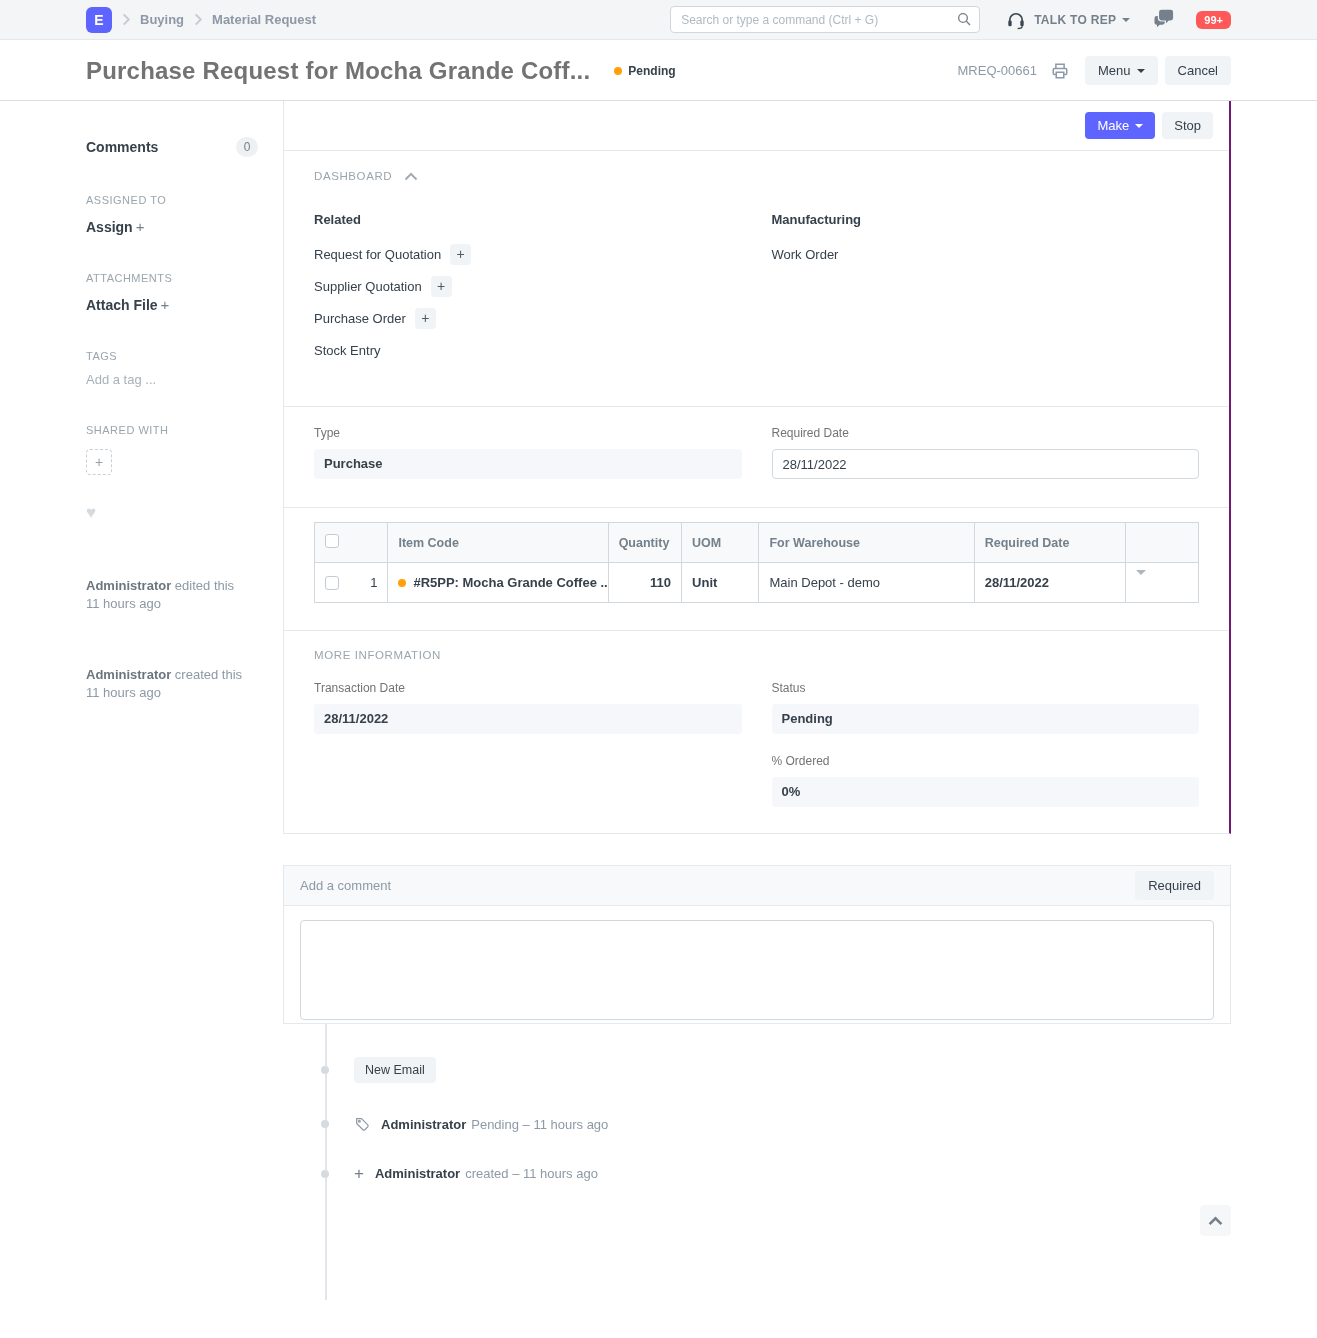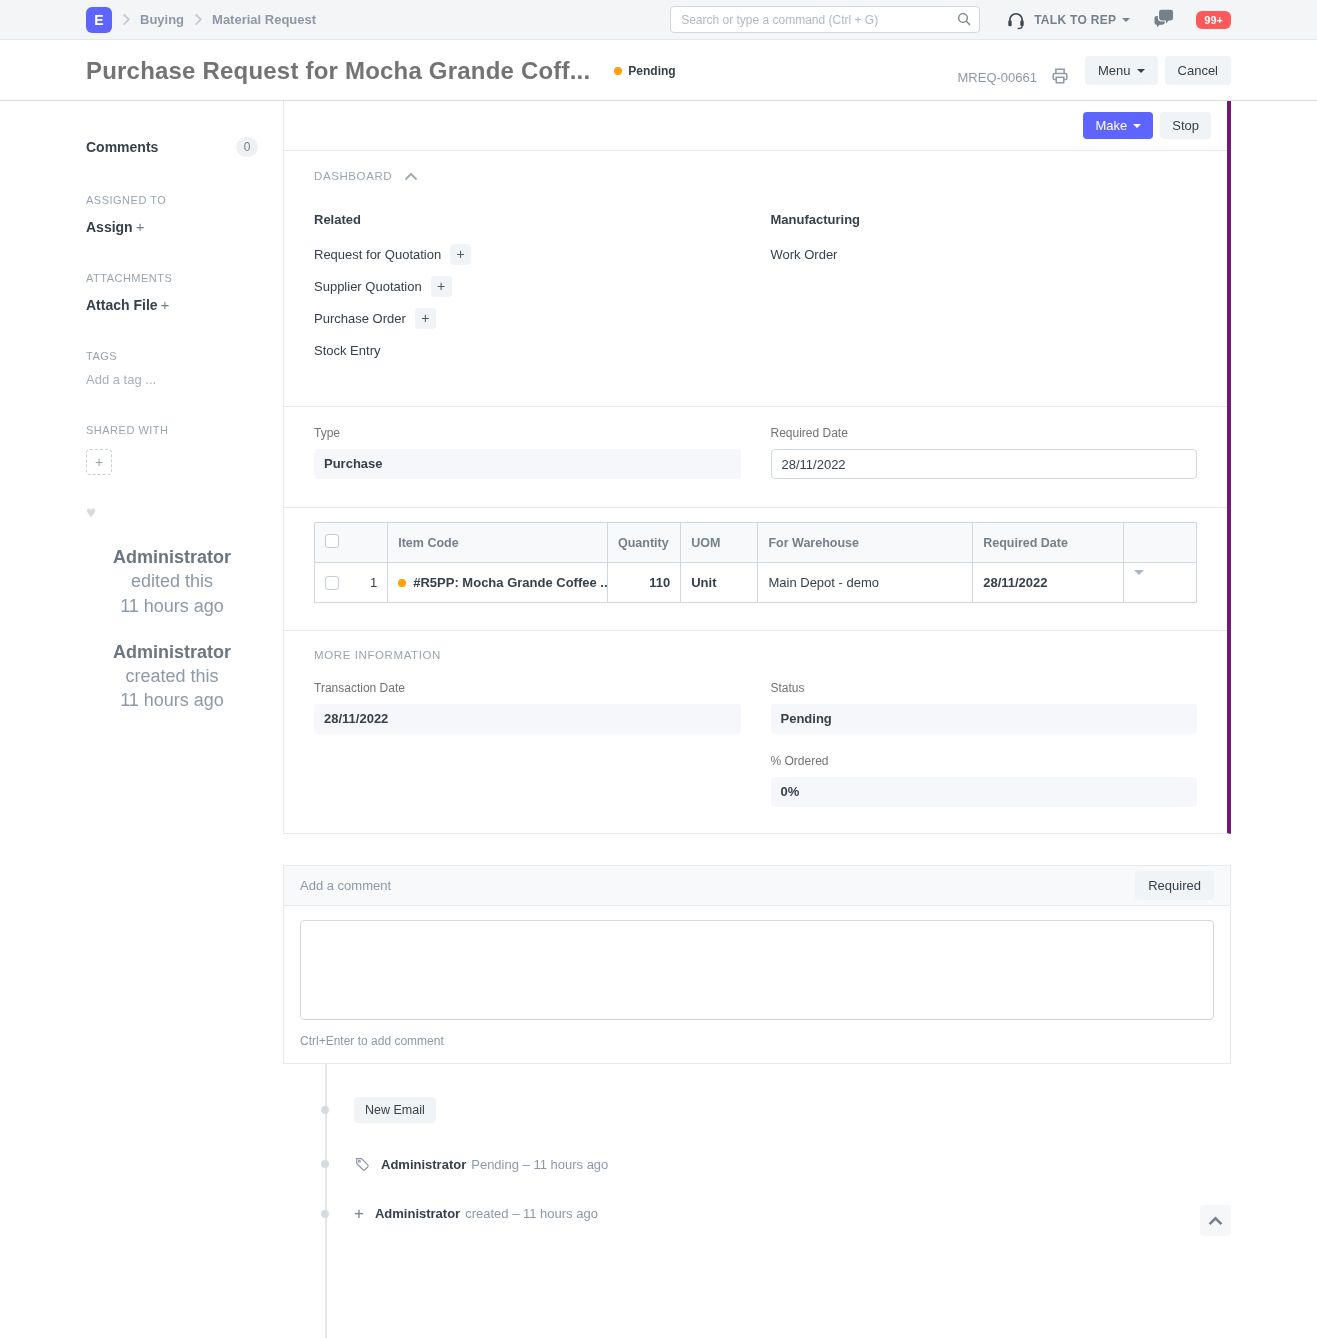--- a/index.html
+++ b/index.html
@@ -42,21 +42,21 @@
     margin-left: 22px; background: #ff5858; color: #fff; font-size: 11px; font-weight: 700;
     padding: 3px 8px; border-radius: 6px; cursor: pointer;
   }
 
   
   .page-head { background: #fff; border-bottom: 1px solid #d9dfe4; }
   .head-inner { display: flex; align-items: center; padding: 16px 0 15px; }
   .page-title { font-size: 24px; font-weight: 700; color: #737373; letter-spacing: .2px; }
   .indicator { display: inline-flex; align-items: center; margin-left: 24px; font-size: 12px; font-weight: 700; color: #36414c; }
   .dot { width: 8px; height: 8px; border-radius: 50%; background: #ffa00a; margin-right: 6px; display: inline-block; }
-  .head-right { margin-left: auto; display: flex; align-items: flex-end; }
+  .head-right { margin-left: auto; display: flex; align-items: center; }
   .doc-id { color: #8d99a6; font-size: 13px; margin-right: 14px; }
   .printer { margin-right: 16px; cursor: pointer; display: inline-flex; }
   .btn {
     font-family: "Liberation Sans", sans-serif;
     font-size: 13px; color: #36414c; background: #f0f4f7; border: none; border-radius: 4px;
     padding: 7px 13px; cursor: pointer; display: inline-flex; align-items: center;
   }
   .btn + .btn { margin-left: 7px; }
   .btn-primary { background: #5e64ff; color: #fff; }
 
@@ -71,25 +71,25 @@
   .count-badge { background: #eef1f4; color: #74808b; font-size: 12px; min-width: 22px; text-align: center; padding: 3px 7px; border-radius: 11px; }
   .sb-heading { margin-top: 37px; font-size: 11px; color: #9aa5ad; letter-spacing: .5px; }
   .sb-action { margin-top: 12px; font-size: 14px; font-weight: 700; color: #36414c; cursor: pointer; }
   .sb-action .plus { color: #74808b; font-weight: 400; font-size: 15px; margin-left: 3px; }
   .sb-tag { margin-top: 10px; font-size: 13px; color: #a6b1b9; cursor: text; }
   .share-plus {
     margin-top: 13px; width: 26px; height: 26px; border: 1px dashed #c8cfd6; border-radius: 4px;
     color: #98a1ab; font-size: 14px; display: flex; align-items: center; justify-content: center; cursor: pointer;
   }
   .sb-heart { margin-top: 28px; color: #d4dade; font-size: 17px; cursor: pointer; }
-  .sb-activity { margin-top: 22px; font-size: 18px; color: #8d99a6; line-height: 1.35; text-align: center; }
+  .sb-activity { margin-top: 54px; font-size: 13px; color: #8d99a6; line-height: 1.35; }
   .sb-activity .usr { font-weight: 700; color: #6c7680; }
 
   
-  .form-panel { border-left: 1px solid #e6e9ec; border-right: 4px solid #701a75; border-bottom: 1px solid #e6e9ec; }
+  .form-panel { border-left: 1px solid #e6e9ec; border-right: 2px solid #701a75; border-bottom: 1px solid #e6e9ec; }
   .toolbar-row { display: flex; justify-content: flex-end; padding: 11px 16px; border-bottom: 1px solid #e6e9ec; }
   .toolbar-row .btn { padding: 6px 12px; }
 
   .section { border-bottom: 1px solid #e6e9ec; }
   .section-label { font-size: 11.5px; color: #9aa5ad; letter-spacing: .6px; display: inline-flex; align-items: center; cursor: pointer; }
   .section-label svg { margin-left: 12px; }
 
   .dashboard-section { padding: 17px 30px 34px; }
   .dash-cols { display: grid; grid-template-columns: 1fr 1fr; column-gap: 30px; margin-top: 29px; }
   .dash-heading { font-size: 13px; font-weight: 700; color: #36414c; margin-bottom: 17px; }
@@ -398,21 +398,20 @@
     <div class="comment-panel">
       <div class="comment-head">
         <span class="ph">Add a comment</span>
         <button class="btn">
           <span>Required</span>
         </button>
       </div>
       <div class="comment-body">
         <textarea class="comment-box" style=""></textarea>
       </div>
-      <div class="comment-hint">Ctrl+Enter to add comment</div>
     </div>
 
     <div class="timeline">
       <div class="tl-item">
         <button class="tl-email-btn">New Email</button>
       </div>
       <div class="tl-item tl-event">
         <span class="ico">
           <svg width="16" height="16" viewBox="0 0 24 24" fill="none" stroke="#8d99a6" stroke-width="1.8">
             <path d="M20.6 13.4L11.2 4H4v7.2l9.4 9.4a2 2 0 0 0 2.8 0l4.4-4.4a2 2 0 0 0 0-2.8z"></path>

